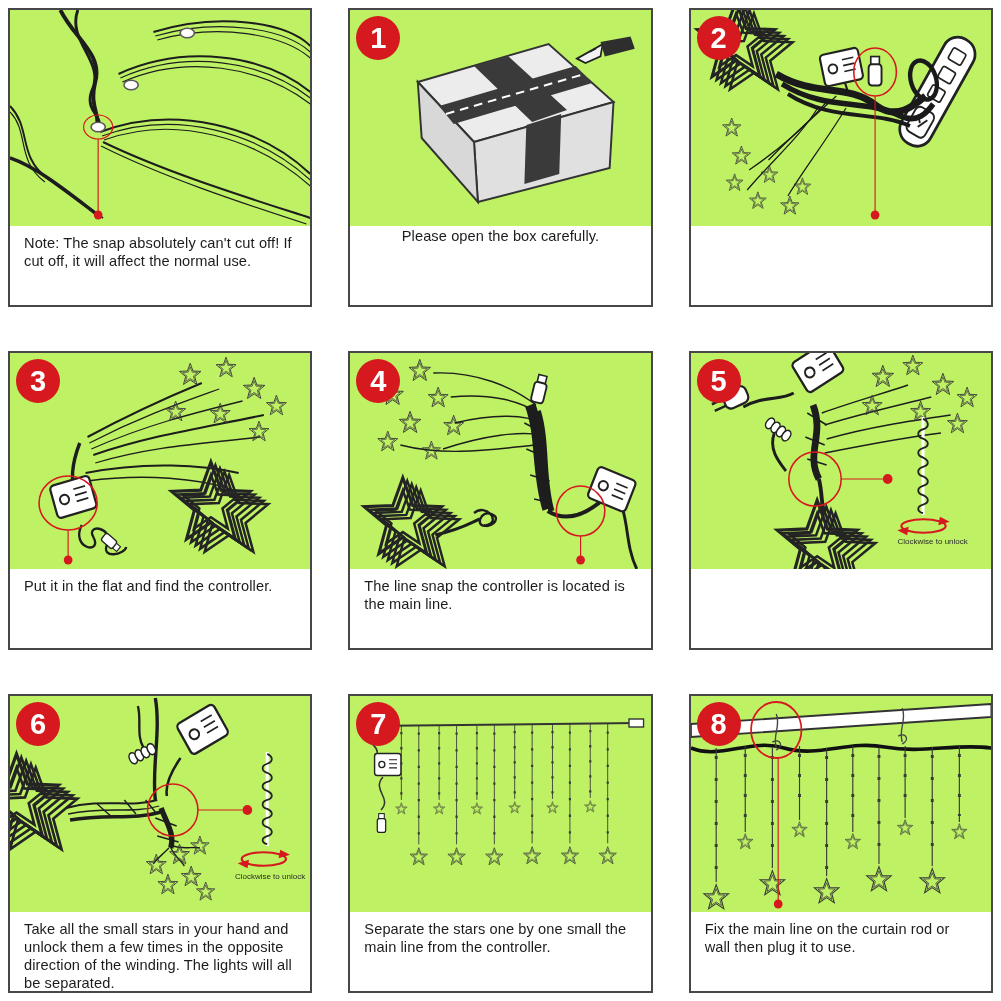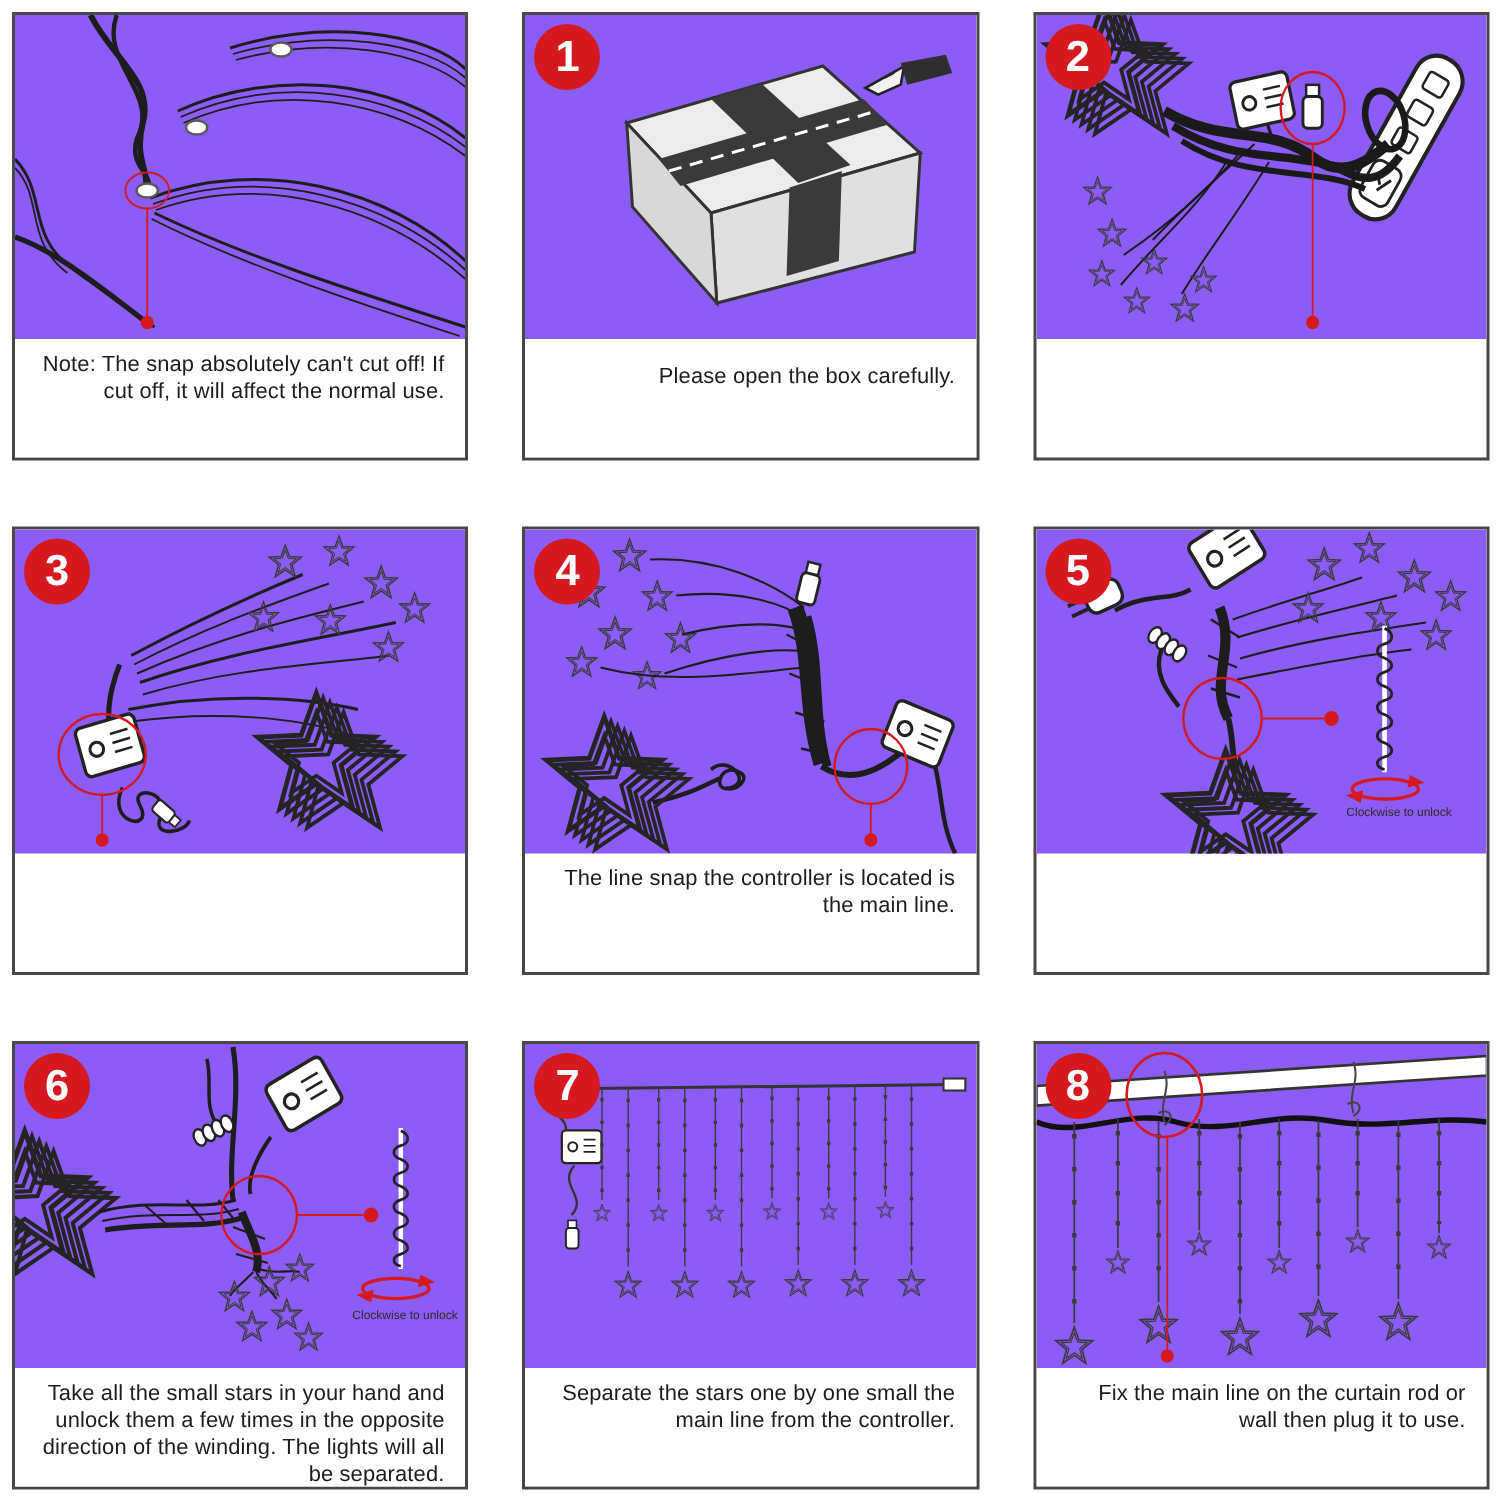--- a/index.html
+++ b/index.html
@@ -3,25 +3,25 @@
 <meta charset="utf-8">
 <style>
   * { margin:0; padding:0; box-sizing:border-box; }
   html,body { width:1001px; height:1001px; background:#ffffff;
               font-family:"Liberation Sans", sans-serif; }
   .sheet { width:1001px; height:1001px; padding:8px;
            display:grid; grid-template-columns:repeat(3,1fr);
            grid-template-rows:repeat(3,1fr); column-gap:36px; row-gap:44px; }
   .panel { border:2px solid #474747; background:#ffffff; position:relative;
            display:flex; flex-direction:column; overflow:hidden; }
-  .ill { height:216px; background:#8b5cf6; position:relative; flex:none; }
+  .ill { height:216px; background:#bef264; position:relative; flex:none; }
   .ill svg { display:block; width:100%; height:100%; }
   .caption { flex:1; background:#ffffff; padding:8px 14px 0 14px;
-             font-size:14.6px; line-height:1.24; color:#1c1c1c; letter-spacing:.1px;text-align:right; }
-  .caption.center { padding-top:16px; }
+             font-size:14.6px; line-height:1.24; color:#1c1c1c; letter-spacing:.1px; }
+  .caption.center { text-align:center; padding-top:1px; }
   .badge { position:absolute; left:6px; top:6px; width:44px; height:44px;
            border-radius:50%; background:#d6191f; color:#ffffff; font-weight:bold;
            font-size:29px; line-height:44px; text-align:center; z-index:5; }
   .annot { position:absolute; font-size:8px; color:#2b2b2b; text-align:center; z-index:4; }
   .a5 { left:196px; top:184px; width:92px; }
   .a6 { left:210px; top:176px; width:100px; }
 </style>
 </head>
 <body>
 
@@ -224,20 +224,21 @@
         <g transform="translate(118,192) rotate(130)">
           <use href="#sym-usb" x="0" y="0" width="14" height="24"></use>
         </g>
         <g>
           <ellipse cx="60" cy="150" rx="30" ry="27" fill="none" stroke="#d6191f" stroke-width="1.6"></ellipse>
           <line x1="60" y1="177" x2="60" y2="204" stroke="#d6191f" stroke-width="1.2"></line>
           <circle cx="60" cy="207" r="4.5" fill="#d6191f"></circle>
         </g>
       </svg>
     </div>
+    <div class="caption">Put it in the flat and find the controller.</div>
   </div>
 
   <div class="panel">
     <div class="badge">4</div>
     <div class="ill">
       <svg viewBox="0 0 310 216" preserveAspectRatio="none">
         <use href="#sym-star" x="58" y="4" width="28" height="28"></use>
         <use href="#sym-star" x="30" y="28" width="28" height="28"></use>
         <use href="#sym-star" x="78" y="32" width="26" height="26"></use>
         <use href="#sym-star" x="48" y="56" width="28" height="28"></use>

